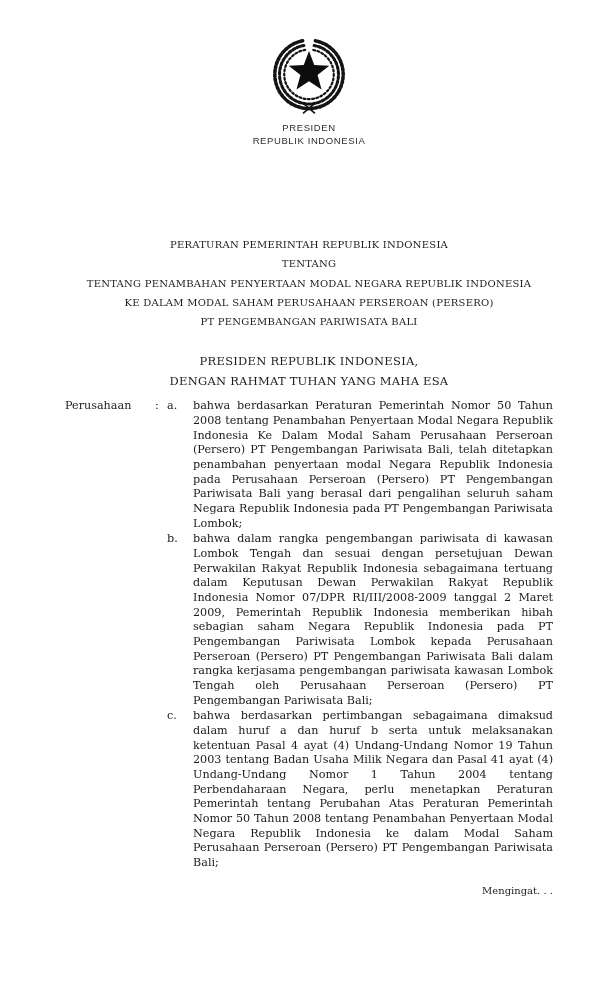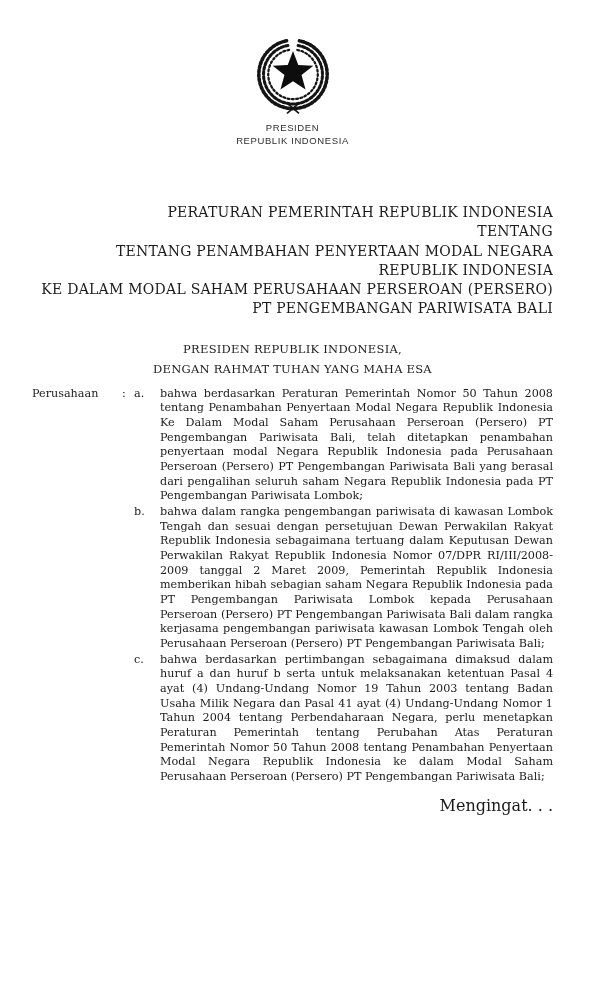--- a/index.html
+++ b/index.html
@@ -5,37 +5,37 @@
   html, body { margin: 0; padding: 0; background: #ffffff; }
   .page {
     position: relative;
     width: 612px;
     height: 1008px;
     margin: 0 auto;
     background: #ffffff;
     color: #1b1b1b;
     font-family: "DejaVu Serif", serif;
     box-sizing: border-box;
-    padding: 33px 59px 0 32px;
+    padding: 33px 59px 0 65px;
     overflow: hidden;
   }
   .letterhead { text-align: center; }
   .letterhead svg { display: block; margin: 0 auto; }
   .lh-text {
     margin-top: 6px;
     font-family: "Liberation Sans", sans-serif;
     font-size: 9.5px;
     line-height: 13px;
     letter-spacing: 0.6px;
     color: #2e2e2e;
   }
   .title-block {
-    margin-top: 56px;
-    text-align: right;
-    font-size: 14px;
+    margin-top: 88px;
+    text-align: center;
+    font-size: 10px;
     line-height: 19.3px;
     letter-spacing: 0.25px;
   }
   .preamble {
     margin-top: 20px;
     text-align: center;
     font-size: 11.5px;
     line-height: 20px;
     letter-spacing: 0.25px;
   }
@@ -52,21 +52,21 @@
   .item .letter { width: 26px; flex: none; }
   .item p {
     margin: 0;
     flex: 1;
     text-align: justify;
     text-justify: inter-word;
   }
   .catchword {
     margin-top: 13px;
     text-align: right;
-    font-size: 16px;
+    font-size: 10px;
     line-height: 14.65px;
   }
 </style>
 </head>
 <body>
 
 <div class="page">
 
   <div class="letterhead">
     <svg width="88" height="82" viewBox="0 0 100 96" aria-hidden="true">

